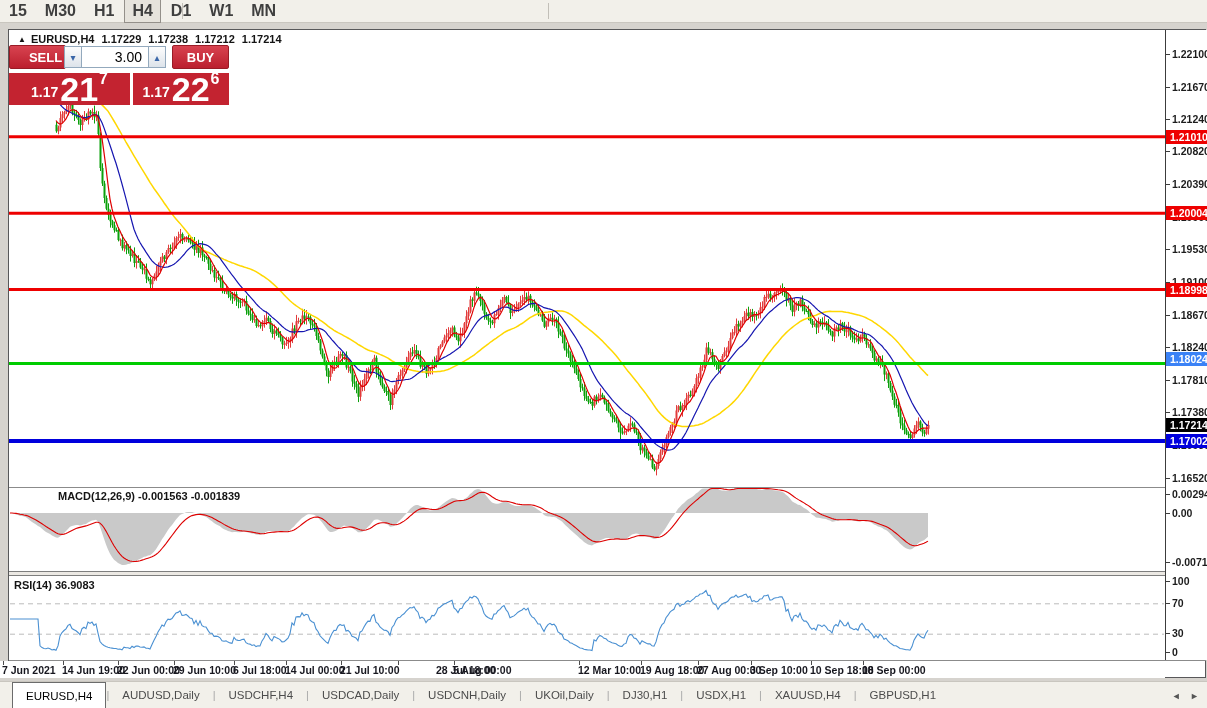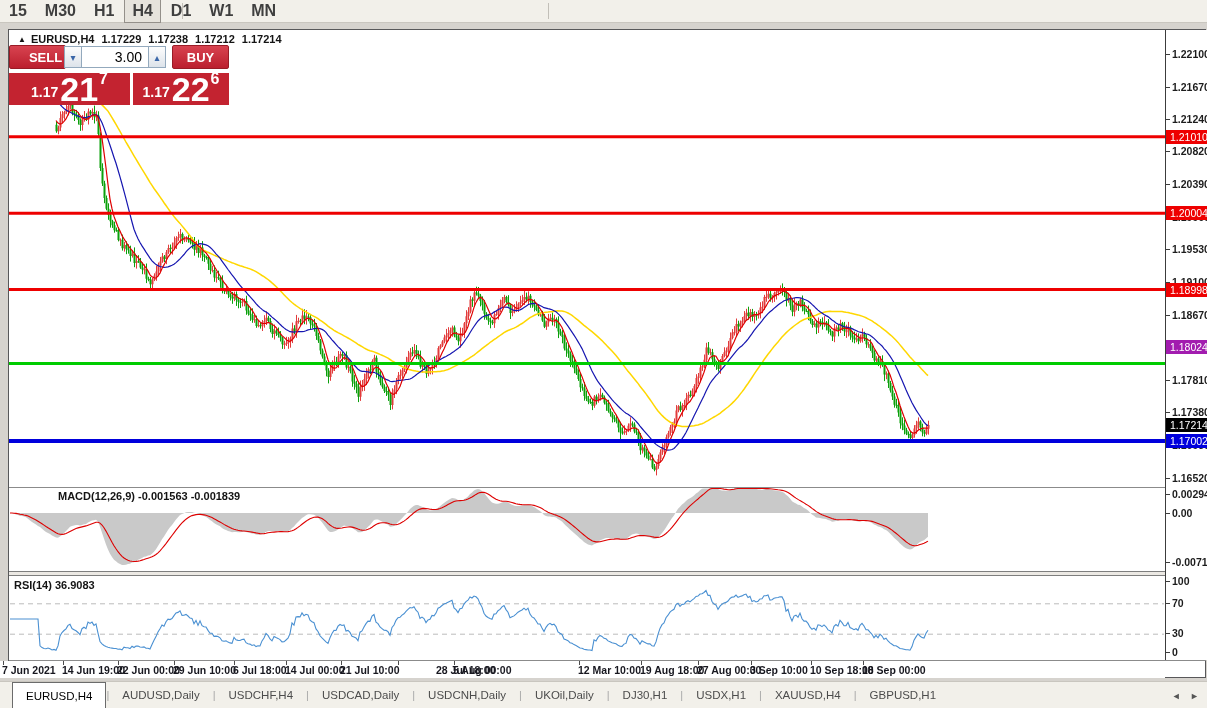--- a/index.html
+++ b/index.html
@@ -41,21 +41,21 @@
   .quote.sellq{left:0;width:121px;} .quote.buyq{left:124px;width:96px;}
   .qpre{font-size:14px;font-weight:bold;margin:0 2px 5px 0;}
   .qbig{font-size:34px;font-weight:bold;line-height:0.92;}
   .qsup{font-size:16px;font-weight:bold;margin:0 0 17px 1px;}
   
   .indlabel{position:absolute;left:14px;font-size:11px;font-weight:600;color:#141414;white-space:nowrap;}
   
   .paxis{position:absolute;left:1166px;top:30px;width:41px;height:630px;background:#ffffff;}
   .ptick{position:absolute;left:0;width:4px;height:1px;background:#3c3c3c;}
   .plabel{position:absolute;left:6px;font-size:10.5px;font-weight:bold;color:#1c1c1c;white-space:nowrap;}
-  .lvlabel{position:absolute;left:0;width:41px;height:14px;color:#fff;font-size:10.5px;font-weight:normal;
+  .lvlabel{position:absolute;left:0;width:41px;height:14px;color:#fff;font-size:10.5px;font-weight:bold;
            padding:1px 0 0 4px;white-space:nowrap;}
   
   .dstrip{position:absolute;left:0;top:661px;width:1165px;height:17px;background:#ffffff;}
   .dtick{position:absolute;top:0;width:1px;height:4px;background:#4c4c4c;}
   .dlabel{position:absolute;top:3px;font-size:10.5px;font-weight:600;color:#17171f;white-space:nowrap;}
   
   .tabbar{position:absolute;left:0;top:681px;width:1207px;height:27px;background:#f2f0ea;
           border-top:1px solid #c9c6bf;display:flex;align-items:stretch;padding-left:12px;}
   .tab{display:flex;align-items:center;padding:0 13px;font-size:11.5px;color:#4c4c4c;cursor:pointer;white-space:nowrap;}
   .tab.active{background:#ffffff;border:1px solid #6b6b6b;border-bottom:none;color:#000;}
@@ -163,21 +163,21 @@
       <div class="plabel" style="top: 343.8px;">1.17810</div>
       <div class="ptick" style="top: 382.4px;"></div>
       <div class="plabel" style="top: 376.4px;">1.17380</div>
       <div class="ptick" style="top: 415.1px;"></div>
       <div class="plabel" style="top: 409.1px;">1.16950</div>
       <div class="ptick" style="top: 447.7px;"></div>
       <div class="plabel" style="top: 441.7px;">1.16520</div>
       <div class="lvlabel" style="top: 99.8px; background: rgb(238, 0, 0);">1.21010</div>
       <div class="lvlabel" style="top: 176.2px; background: rgb(238, 0, 0);">1.20004</div>
       <div class="lvlabel" style="top: 252.6px; background: rgb(238, 0, 0);">1.18998</div>
-      <div class="lvlabel" style="top: 310px; background: #a21caf;">1.18024</div>
+      <div class="lvlabel" style="top: 322px; background: #3b82f6;">1.18024</div>
       <div class="lvlabel" style="top: 404.1px; background: rgb(0, 0, 221);">1.17002</div>
       <div class="lvlabel" style="top: 388px; background: rgb(0, 0, 0);">1.17214</div>
       <div class="ptick" style="top: 464px;"></div>
       <div class="plabel" style="top: 458px;">0.002947</div>
       <div class="ptick" style="top: 483px;"></div>
       <div class="plabel" style="top: 477px;">0.00</div>
       <div class="ptick" style="top: 532px;"></div>
       <div class="plabel" style="top: 526px;">-0.00715</div>
       <div class="ptick" style="top: 551px;"></div>
       <div class="plabel" style="top: 545px;">100</div>

